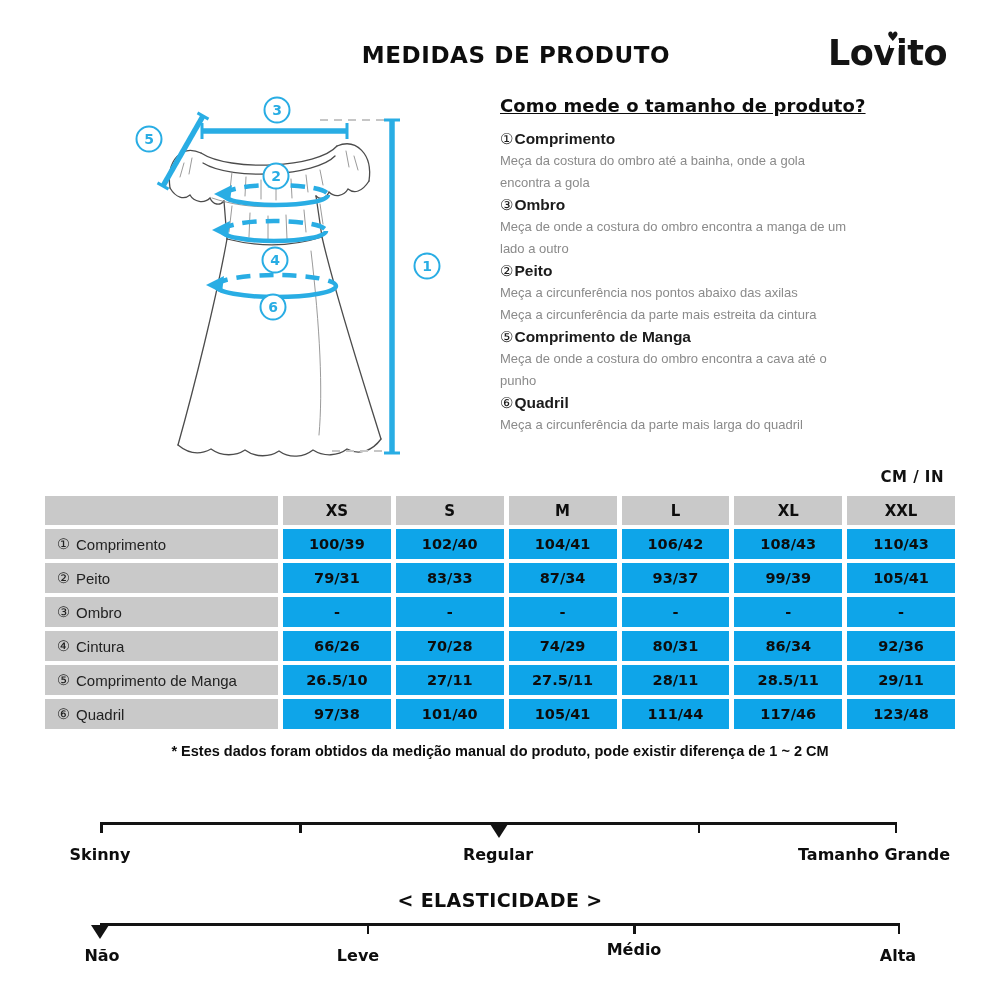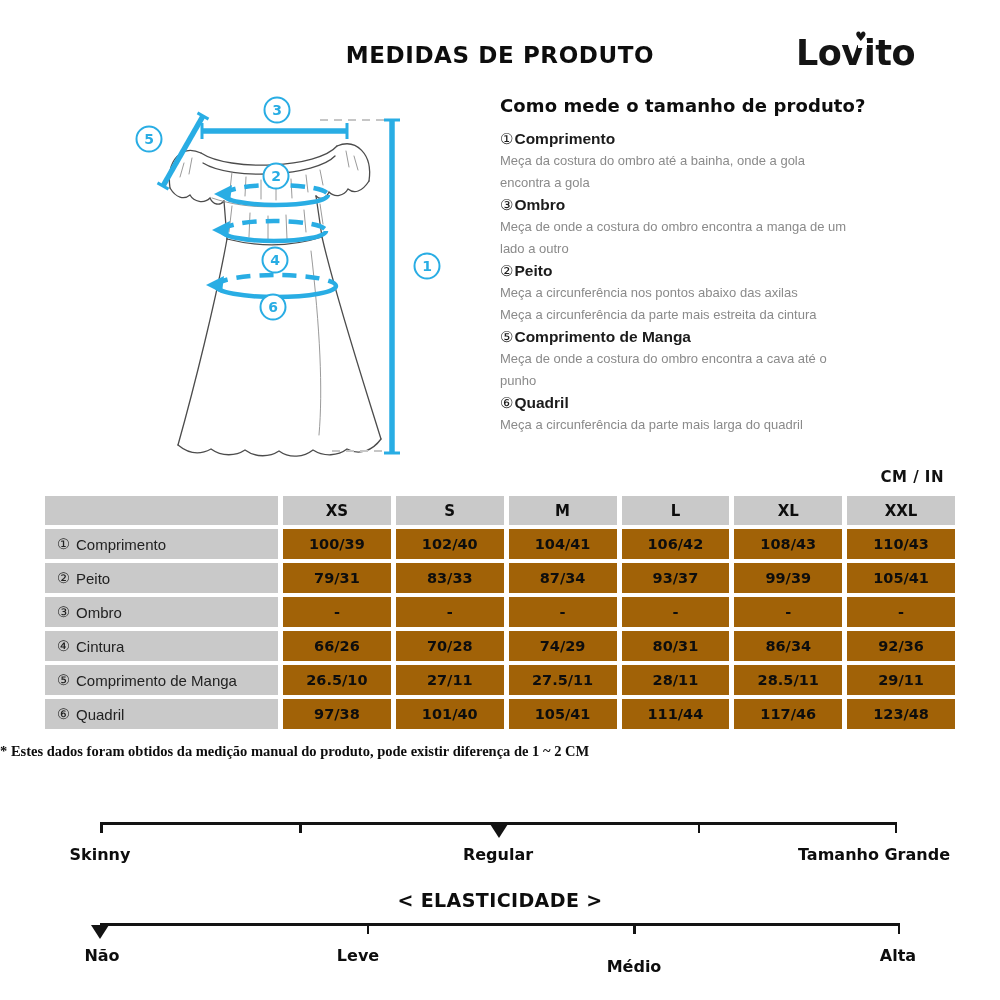--- a/index.html
+++ b/index.html
@@ -1,55 +1,55 @@
 <!DOCTYPE html>
 <html><head>
 <meta charset="utf-8">
 <style>
   html,body{margin:0;padding:0;background:#fff;}
   .page{position:relative;width:1000px;height:1000px;background:#fff;overflow:hidden;
         font-family:"Liberation Sans",sans-serif;color:#111;}
-  .disp{font-family:"DejaVu Sans",sans-serif;}
+  .disp{font-family:"DejaVu Sans",sans-serif;margin-left:32px;}
 
   
   .title{position:absolute;top:42px;left:0;right:0;text-align:center;
          font-size:23px;font-weight:700;letter-spacing:.6px;color:#0d0d0d;}
   .logo{position:absolute;top:33px;left:796px;font-size:35px;font-weight:700;
         letter-spacing:-.5px;color:#141414;}
   .logo .dot-cover{position:absolute;left:62px;top:7px;width:9px;height:8px;background:#fff;}
   .logo .heart{position:absolute;left:59px;top:-4px;font-size:13px;color:#141414;}
 
   
   .diagram{position:absolute;left:80px;top:88px;width:420px;height:380px;}
   .diagram text{font-family:"DejaVu Sans",sans-serif;font-weight:700;font-size:14px;fill:#29ade4;}
 
   
   .guide{position:absolute;left:500px;top:94px;width:468px;}
   .g-heading{font-family:"DejaVu Sans",sans-serif;font-size:18px;font-weight:700;
-             color:#0d0d0d;line-height:24px;margin-bottom:9px;letter-spacing:.1px;}
+             color:#0d0d0d;line-height:24px;margin-bottom:9px;letter-spacing:.1px;text-decoration:underline;}
   .g-head{font-size:15.5px;font-weight:700;line-height:23px;color:#1b1b1b;}
   .g-num{font-weight:400;font-size:15px;margin-right:1px;}
   .g-desc{font-size:13px;color:#8a8a8a;line-height:21.5px;}
 
   
   .units{position:absolute;top:468px;right:56px;font-family:"DejaVu Sans",sans-serif;
          font-size:15px;font-weight:700;letter-spacing:.5px;}
   .size-table{position:absolute;left:45px;top:496px;width:910px;display:grid;
               grid-template-columns:233px repeat(6,1fr);gap:4px 5px;}
   .cell{display:flex;align-items:center;justify-content:center;}
   .hcell{height:29px;background:#c9c9c9;font-family:"DejaVu Sans",sans-serif;
          font-size:15px;font-weight:700;color:#0d0d0d;}
   .lcell{height:30px;background:#c9c9c9;justify-content:flex-start;padding-left:12px;
          box-sizing:border-box;font-size:15px;color:#222;}
   .lcell .row-num{margin-right:6px;font-size:14.5px;color:#222;}
-  .vcell{height:30px;background:#a16207;font-family:"DejaVu Sans",sans-serif;
+  .vcell{height:30px;background:#0ea5e9;font-family:"DejaVu Sans",sans-serif;
          font-size:14.5px;font-weight:700;color:#0d0d0d;}
 
-  .note{position:absolute;top:728px;left:0;right:0;
-        font-family:Liberation Serif, serif;font-size:14.5px;font-weight:700;color:#0d0d0d;}
+  .note{position:absolute;top:728px;left:0;right:0;text-align:center;
+        font-family:Liberation Sans, sans-serif;font-size:14.5px;font-weight:700;color:#0d0d0d;}
 
   
   .scale{position:absolute;left:0;right:0;height:80px;}
   .scale-title{position:absolute;left:0;right:0;top:0;text-align:center;
                font-family:"DejaVu Sans",sans-serif;font-size:19px;font-weight:700;
                letter-spacing:.4px;color:#0d0d0d;}
   .track{position:absolute;height:16px;}
   .tline{position:absolute;left:0;right:0;top:0;height:2.5px;background:#131313;}
   .tick{position:absolute;top:0;width:2.5px;height:11px;background:#131313;}
   .tri{position:absolute;top:2px;width:0;height:0;border-left:9px solid transparent;
@@ -289,17 +289,17 @@
     <div class="scale-title">&lt; ELASTICIDADE &gt;</div>
     <div class="track" style="left:100px;top:34px;width:800px">
       <div class="tline"></div>
       <div class="tick" style="left:33.33%"></div>
       <div class="tick" style="left:66.67%"></div>
       <div class="tick" style="left:calc(100% - 2.5px)"></div>
       <div class="tri" style="left:-9px"></div>
     </div>
     <div class="slabel" style="left:102px;top:57px;transform:translateX(-50%)">Não</div>
     <div class="slabel" style="left:358px;top:57px;transform:translateX(-50%)">Leve</div>
-    <div class="slabel" style="left:634px;top:68px;transform:translateX(-50%)">Médio</div>
+    <div class="slabel" style="left:634px;top:51px;transform:translateX(-50%)">Médio</div>
     <div class="slabel" style="left:898px;top:57px;transform:translateX(-50%)">Alta</div>
   </div>
 
 </div>
 
 </body></html>

